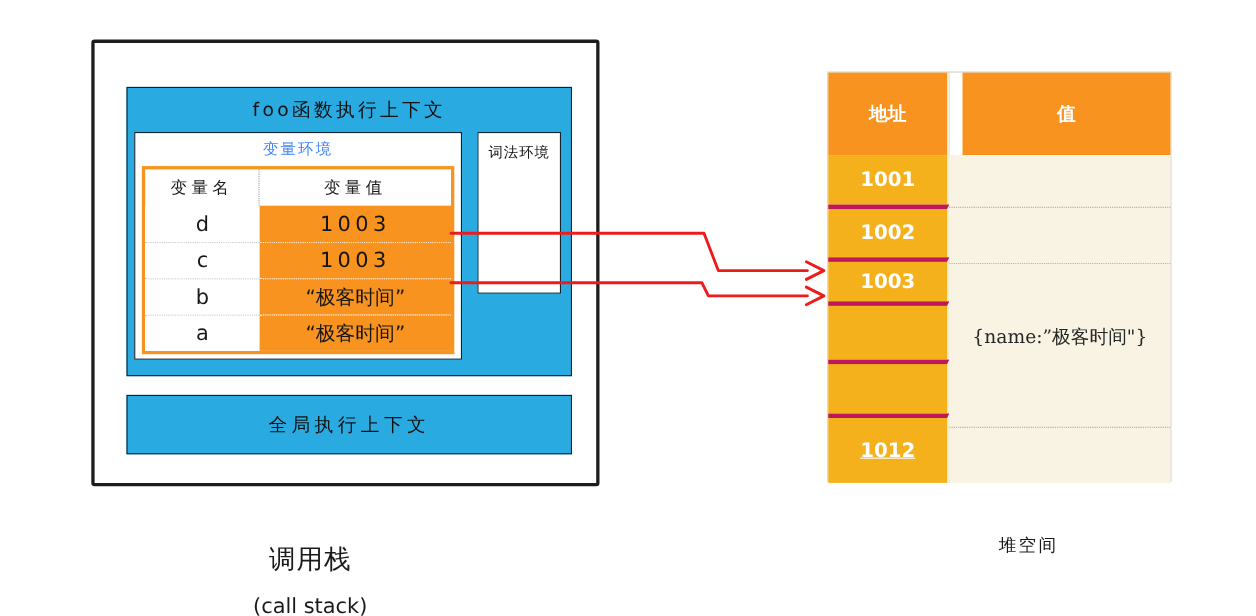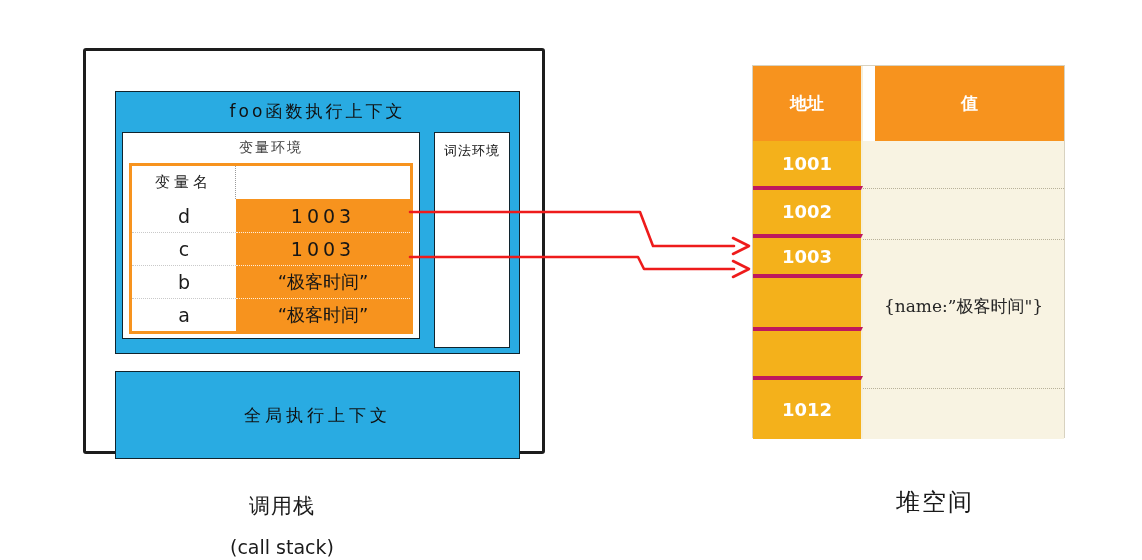--- a/index.html
+++ b/index.html
@@ -2,38 +2,38 @@
 <html><head>
 <meta charset="utf-8">
 <style>
   html,body{margin:0;padding:0;background:#ffffff;}
   .canvas{
     position:relative;width:1142px;height:560px;background:#ffffff;overflow:hidden;
     font-family:"DejaVu Sans",sans-serif;color:#1a1a1a;
   }
   
   .outer-box{
-    position:absolute;left:83px;top:48px;width:462px;height:406px;
+    position:absolute;left:83px;top:36px;width:462px;height:406px;
     border:3px solid #1d1d1d;border-radius:3px;background:#ffffff;box-sizing:border-box;
   }
   .foo-box{
     position:absolute;left:29px;top:40px;width:405px;height:263px;
     background:#29ABE2;border:1.5px solid #10242e;box-sizing:border-box;
   }
   .foo-title{
     position:absolute;left:0;top:8px;width:100%;text-align:center;
     font-size:17px;letter-spacing:3px;color:#101010;
   }
   .var-env{
     position:absolute;left:6px;top:40px;width:298px;height:207px;
     background:#ffffff;border:1.5px solid #10242e;box-sizing:border-box;
   }
   .var-env-title{
     position:absolute;left:0;top:6px;width:100%;text-align:center;
-    font-size:14px;letter-spacing:2px;color:#404040;
+    font-size:14px;letter-spacing:2px;color:#3b82f6;
   }
   .var-table{
     position:absolute;left:6px;top:30px;width:284px;height:171px;
     border:3px solid #F7931E;box-sizing:border-box;background:#ffffff;
     display:flex;flex-direction:column;
   }
   .var-table-header{display:flex;height:33px;flex:0 0 33px;}
   .hdr-cell{display:flex;align-items:center;justify-content:center;font-size:15px;letter-spacing:4px;}
   .hdr-name{width:104px;border-right:1.5px dotted #9a9a9a;box-sizing:border-box;}
   .hdr-value{flex:1;}
@@ -42,35 +42,35 @@
     width:104px;display:flex;align-items:center;justify-content:center;
     font-size:19px;border-top:1.5px dotted #c9c9c9;box-sizing:border-box;background:#ffffff;
   }
   .cell-value{
     flex:1;display:flex;align-items:center;justify-content:center;
     background:#F7931E;border-top:1.5px dotted rgba(255,255,255,.85);box-sizing:border-box;
     font-size:18px;color:#161616;
   }
   .cell-value.num{font-size:19px;letter-spacing:4px;}
   .lex-env{
-    position:absolute;left:318px;top:40px;width:76px;height:216px;
+    position:absolute;left:318px;top:40px;width:76px;height:147px;
     background:#ffffff;border:1.5px solid #10242e;box-sizing:border-box;
   }
   .lex-env-title{
     position:absolute;left:0;top:9px;width:100%;text-align:center;
     font-size:13px;letter-spacing:1px;color:#101010;
   }
   .global-box{
-    position:absolute;left:29px;top:320px;width:405px;height:88px;
+    position:absolute;left:29px;top:320px;width:405px;height:54px;
     background:#29ABE2;border:1.5px solid #10242e;box-sizing:border-box;
     display:flex;align-items:center;justify-content:center;
     font-size:17px;letter-spacing:4px;color:#101010;
   }
   .stack-caption{position:absolute;left:142px;top:492px;width:280px;text-align:center;}
-  .caption-zh{font-size:21px;letter-spacing:1px;}
+  .caption-zh{font-size:24px;letter-spacing:1px;}
   .caption-en{font-size:19px;margin-top:16px;}
   
   .heap-table{
     position:absolute;left:752px;top:65px;width:313px;height:373px;
     border:1px solid #d8d2c0;box-sizing:border-box;
   }
   .heap-header{display:flex;height:75px;gap:12px;}
   .heap-hdr-cell{
     background:#F7931E;color:#ffffff;font-weight:bold;font-size:17px;
     display:flex;align-items:center;justify-content:center;box-sizing:border-box;
@@ -87,41 +87,42 @@
   .heap-addr-cell:first-child{border-top:none;}
   .heap-val-col{
     flex:1;position:relative;background:#F8F3E2;
   }
   .heap-dotted{position:absolute;left:0;width:100%;border-top:1.5px dotted #b8b199;}
   .heap-object{
     position:absolute;left:0;top:165px;width:100%;transform:translateY(-50%);
     text-align:center;font-family:"DejaVu Serif",serif;font-size:17px;color:#262626;
   }
   .heap-caption{position:absolute;left:815px;top:486px;width:240px;text-align:center;}
-  .heap-caption .caption-zh{font-size:24px;letter-spacing:2px;}
+  .heap-caption .caption-zh{font-size:16px;letter-spacing:2px;}
   .heap-caption .caption-en{font-size:17px;}
   
   .arrows{position:absolute;left:0;top:0;width:1142px;height:560px;pointer-events:none;z-index:10;}
 </style>
 </head>
 <body>
 
 <div class="canvas">
 
   <div class="outer-box">
 
     <div class="foo-box">
       <div class="foo-title">foo函数执行上下文</div>
 
       <div class="var-env">
         <div class="var-env-title">变量环境</div>
 
         <div class="var-table">
           <div class="var-table-header">
             <div class="hdr-cell hdr-name">变量名</div>
+            <div class="hdr-cell hdr-value">变量值</div>
           </div>
 
           <div class="var-row">
             <div class="cell-name" style="border-top:none;">d</div>
             <div class="cell-value num" style="border-top:none;">1003</div>
           </div>
           <div class="var-row">
             <div class="cell-name">c</div>
             <div class="cell-value num">1003</div>
           </div>
@@ -154,21 +155,21 @@
       <div class="heap-hdr-cell heap-hdr-addr">地址</div>
       <div class="heap-hdr-cell heap-hdr-val">值</div>
     </div>
     <div class="heap-body">
       <div class="heap-addr-col">
         <div class="heap-addr-cell" style="height:47px;">1001</div>
         <div class="heap-addr-cell" style="height:51px;">1002</div>
         <div class="heap-addr-cell" style="height:42px;">1003</div>
         <div class="heap-addr-cell" style="height:55px;"></div>
         <div class="heap-addr-cell" style="height:52px;"></div>
-        <div class="heap-addr-cell" style="height:66px;">1012</div>
+        <div class="heap-addr-cell" style="height:66px;text-decoration:underline;">1012</div>
       </div>
       <div class="heap-val-col">
         <div class="heap-dotted" style="top:47px;"></div>
         <div class="heap-dotted" style="top:98px;"></div>
         <div class="heap-dotted" style="top:247px;"></div>
         <div class="heap-object">{name:”极客时间"}</div>
       </div>
     </div>
   </div>
 

